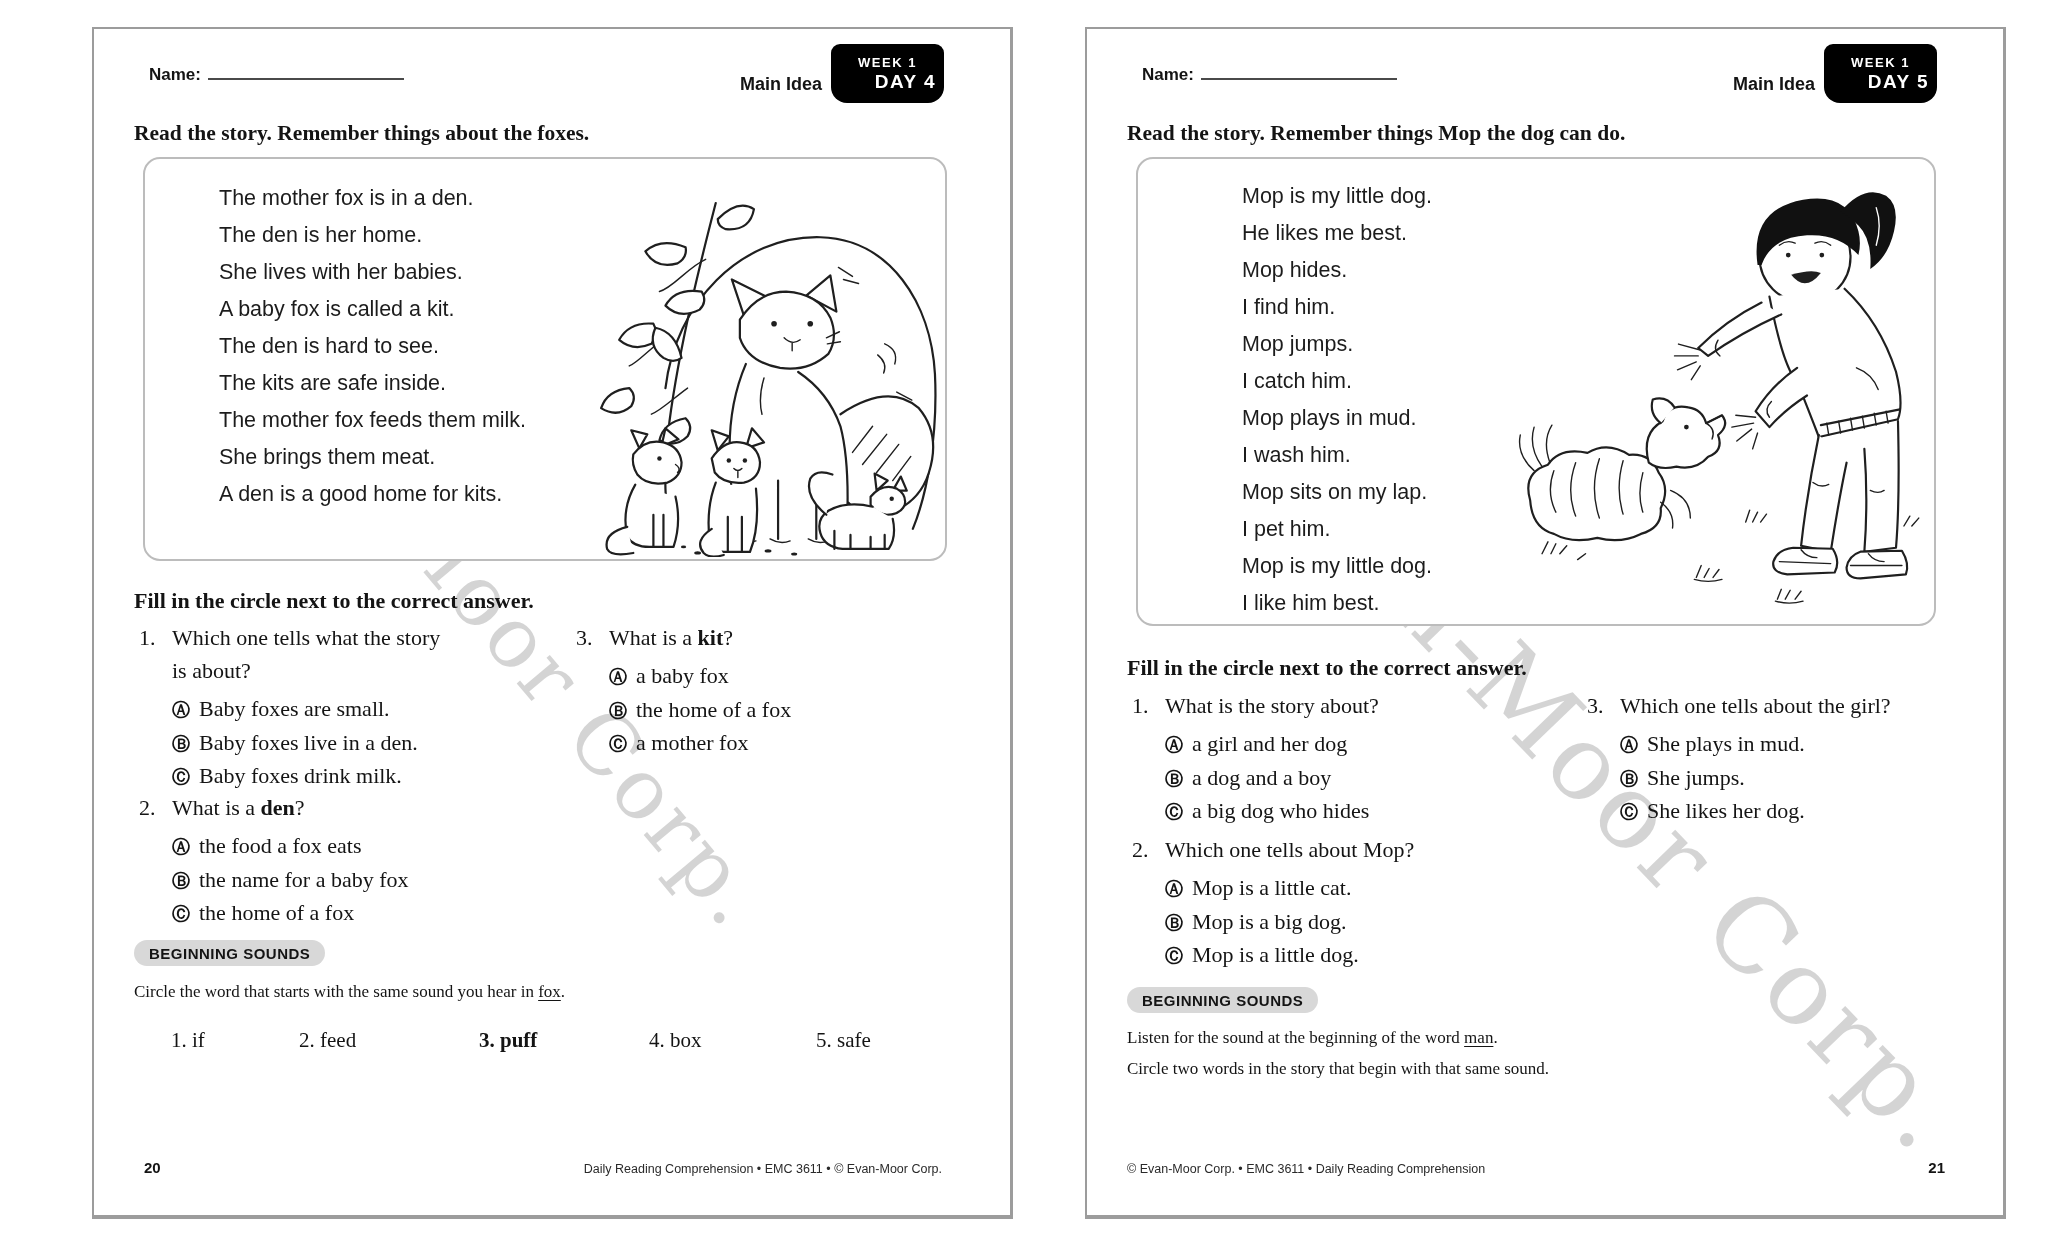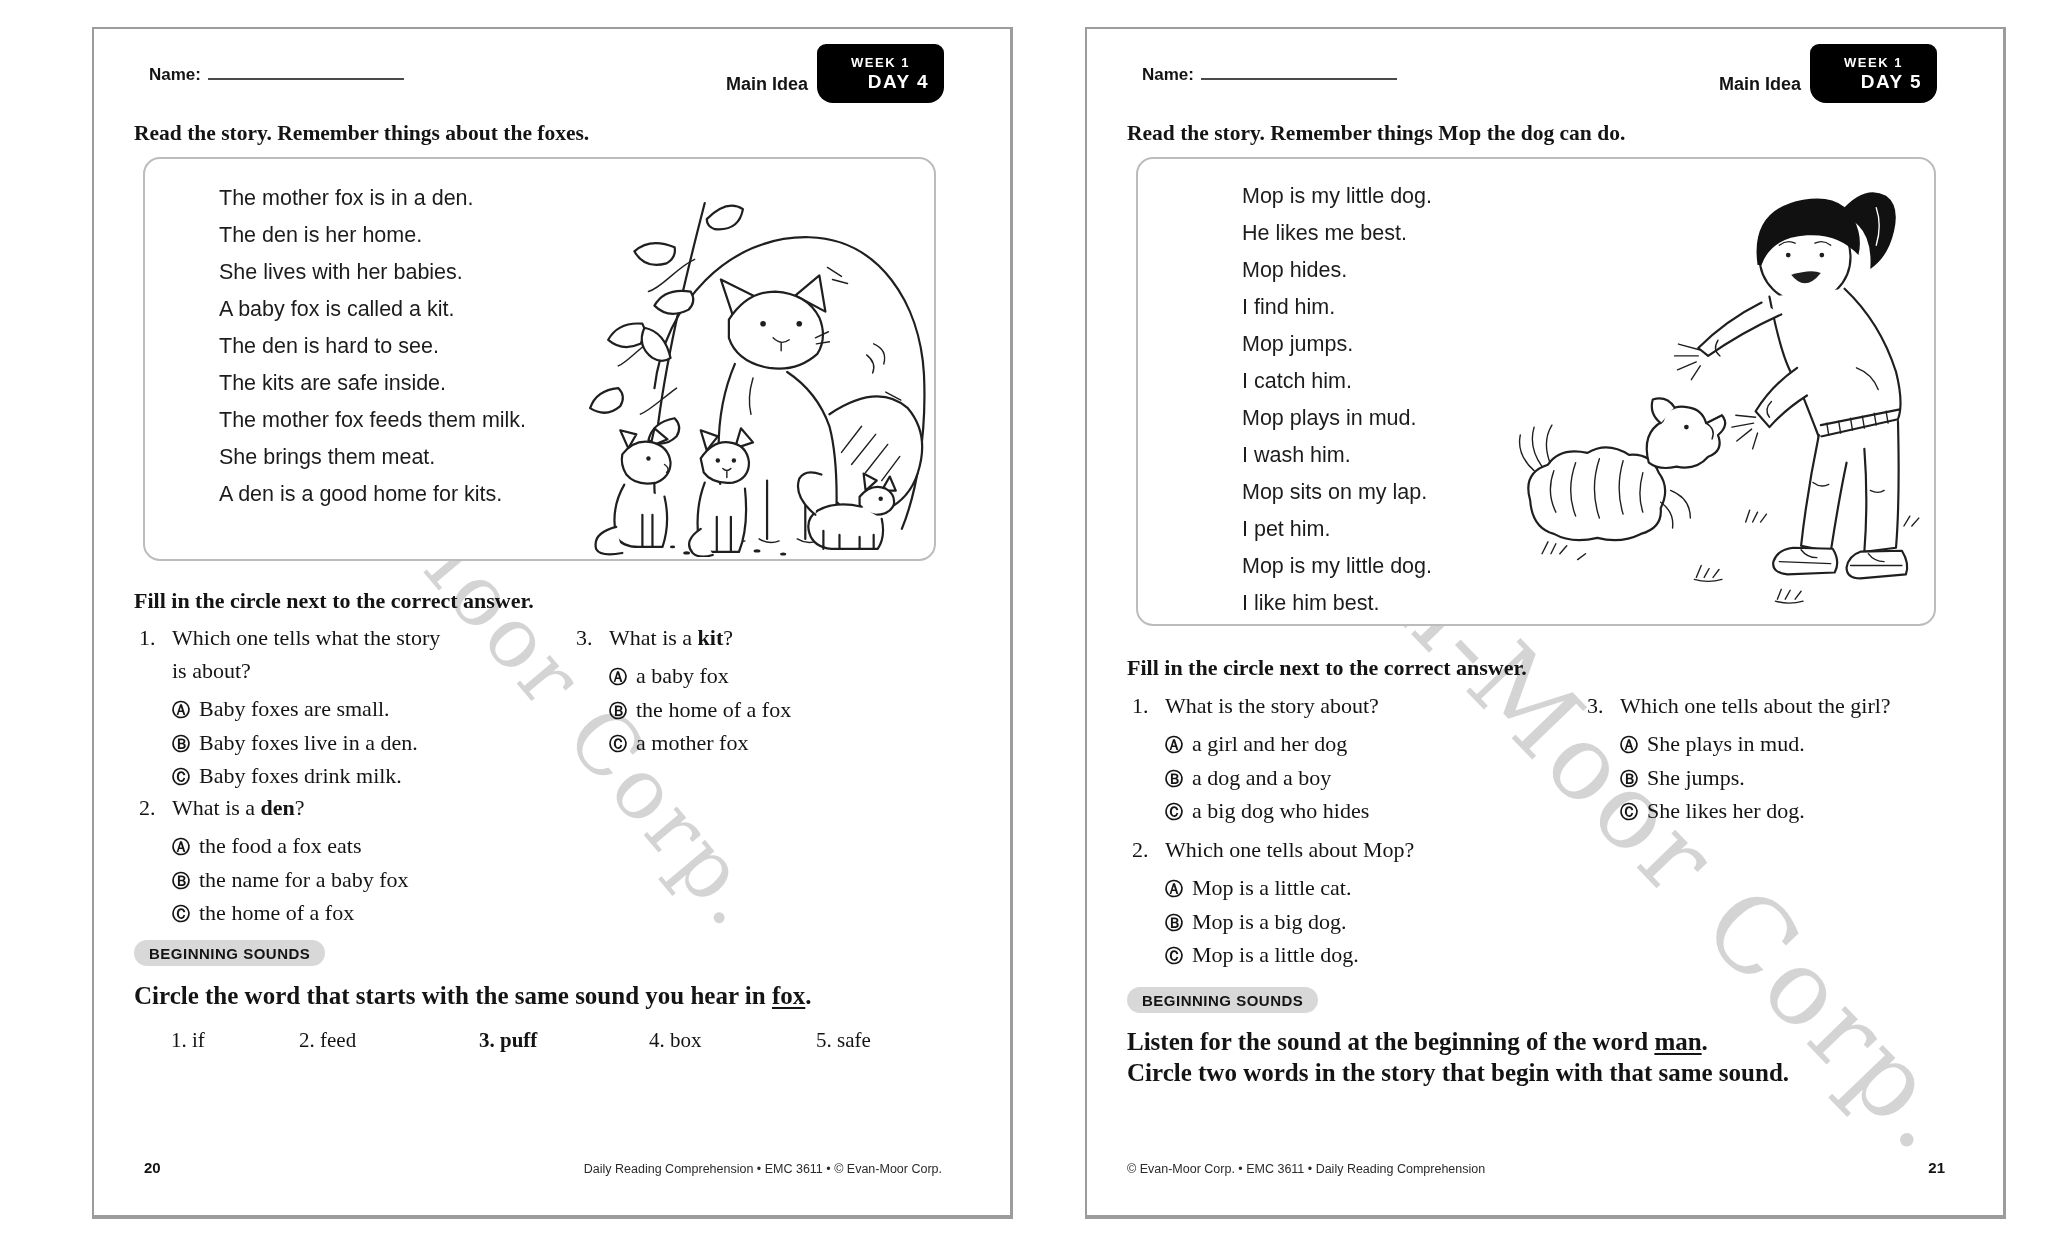--- a/index.html
+++ b/index.html
@@ -18,29 +18,29 @@
 
   .layer{position:absolute;inset:0;z-index:2;}
 
   .name-row{position:absolute;left:55px;top:36px;font-family:"Liberation Sans",sans-serif;
             font-weight:bold;font-size:17px;}
   .name-line{display:inline-block;width:196px;border-bottom:2px solid #4a4a4a;height:13px;margin-left:7px;}
 
   .skill-row{position:absolute;top:15px;right:66px;display:flex;align-items:flex-end;gap:9px;
              font-family:"Liberation Sans",sans-serif;}
   .skill-label{font-weight:bold;font-size:18px;padding-bottom:8px;}
-  .badge{background:#000000;color:#ffffff;border-radius:9px 9px 16px 16px;width:127px;height:59px;
+  .badge{background:#000000;color:#ffffff;border-radius:9px 9px 16px 16px;width:113px;height:59px;
          display:flex;flex-direction:column;align-items:center;justify-content:center;gap:1px;}
   .badge-week{font-size:13px;font-weight:bold;letter-spacing:1.5px;}
   .badge-day{font-size:19px;font-weight:bold;letter-spacing:1.5px;margin-left:36px;}
 
   .directions{position:absolute;left:40px;top:92px;font-size:21.5px;font-weight:bold;}
 
   .story-box{position:absolute;left:49px;top:128px;border:2px solid #bcbcbc;border-radius:17px;background:#fff;}
-  .page-left  .story-box{width:789px;height:400px;}
+  .page-left  .story-box{width:789px;height:400px;padding-left:11px;}
   .page-right .story-box{width:796px;height:465px;}
   .story-text{position:absolute;font-family:"Liberation Sans",sans-serif;font-size:21.5px;
               line-height:37px;color:#1c1c1c;white-space:nowrap;}
   .page-left  .story-text{left:74px;top:21px;}
   .page-right .story-text{left:104px;top:19px;}
   .illustration{position:absolute;}
   .page-left  .illustration{right:6px;bottom:2px;}
   .page-right .illustration{right:4px;bottom:10px;}
   .illustration path,.illustration circle,.illustration ellipse{
       stroke:#1f1f1f;stroke-width:2.2;fill:none;stroke-linecap:round;stroke-linejoin:round;}
@@ -58,21 +58,21 @@
   .q-num{width:26px;flex:none;}
   .q-line2{margin-left:33px;line-height:33px;}
   .choices{margin-left:33px;margin-top:6px;}
   .choice{display:flex;gap:9px;line-height:32.5px;align-items:baseline;}
   .choice-letter{font-family:"DejaVu Sans",sans-serif;font-weight:bold;font-size:18px;}
 
   .pill{position:absolute;left:40px;background:#d8d8d8;border-radius:14px;padding:5px 15px 4px;
         font-family:"Liberation Sans",sans-serif;font-weight:bold;font-size:15px;letter-spacing:0.5px;}
   .page-left  .pill{top:911px;}
   .page-right .pill{top:958px;}
-  .activity-line{position:absolute;left:40px;font-weight:bold;font-size:25px;white-space:nowrap;}
+  .activity-line{position:absolute;left:40px;font-weight:normal;font-size:17px;white-space:nowrap;}
   .u{text-decoration:underline;text-underline-offset:3px;}
   .word{position:absolute;font-size:21px;}
 
   .footer-credit{position:absolute;font-family:"Liberation Sans",sans-serif;font-size:12.5px;color:#2a2a2a;}
   .footer-page-num{position:absolute;font-family:"Liberation Sans",sans-serif;font-weight:bold;font-size:15px;}
 </style>
 </head>
 <body>
 
 <div class="canvas">

